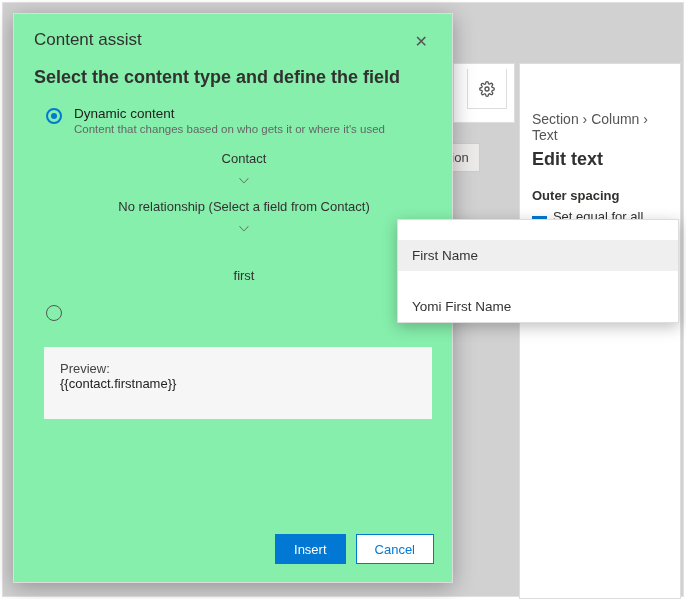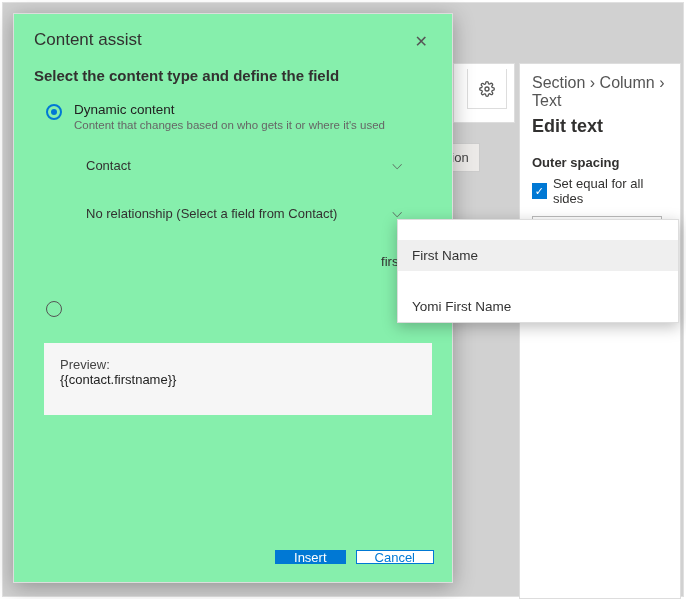--- a/index.html
+++ b/index.html
@@ -46,21 +46,21 @@
     position: absolute;
     right: 176px;
     top: 66px;
     width: 40px; height: 40px;
     display:flex; align-items:center; justify-content:center;
     z-index:1;
     background:#fff;
     border:1px solid #ddd;
     border-top:none;
   }
-  .breadcrumb { font-size: 16px; color: #555; margin-bottom: 6px; }
+  .breadcrumb { font-size: 14px; color: #555; margin-bottom: 6px; margin-top: 37px; }
   .breadcrumb span { color: #555; }
   .panel-title { font-size: 18px; font-weight: 600; margin-bottom: 18px; }
   .section-title { font-weight: 600; margin-bottom: 6px; }
   .checkbox-row { display:flex; align-items:center; gap:6px; margin-bottom:10px; }
   .checkbox {
     width:16px; height:16px; background:#0078d4; border:1px solid #0078d4;
     display:flex; align-items:center; justify-content:center; color:#fff;
     font-size:11px;
   }
   .numbox {
@@ -76,58 +76,59 @@
     width: 440px; height: 570px;
     background: #86efac;
     border: 1px solid #ddd;
     box-shadow: 0 4px 20px rgba(0,0,0,0.3);
     z-index: 10;
     display:flex; flex-direction:column;
   }
   .dlg-header { padding: 16px 20px 4px 20px; display:flex; justify-content:space-between; align-items:flex-start;}
   .dlg-title { font-size: 17px; }
   .close { font-size:16px; color:#555; cursor:pointer; padding:2px 4px; }
-  .dlg-sub { font-weight:600; font-size:15px; padding: 10px 20px 14px 20px; }
+  .dlg-sub { font-weight:600; font-size:18px; padding: 10px 20px 14px 20px; }
   .option-row { display:flex; gap:12px; padding: 4px 20px 10px 32px; }
   .radio {
     width:16px; height:16px; border-radius:50%; border:1px solid #555;
     margin-top:2px; flex:0 0 16px; position:relative;
   }
   .radio.selected { border:2px solid #0078d4; }
   .radio.selected::after {
     content:""; position:absolute; left:3px; top:3px; width:6px; height:6px;
     border-radius:50%; background:#0078d4;
   }
   .option-texts { display:flex; flex-direction:column; }
   .option-title { font-size:13.5px; color:#222; }
   .option-desc { font-size:11.5px; color:#666; margin-top:2px; }
   .select-row, .input-row {
     margin: 6px 42px 6px 64px;
     height:36px;
     display:flex; align-items:center; justify-content:space-between;
     padding: 0 8px;
     font-size:13px;
+    flex-direction:column;
   }
   .chevron { color:#555; font-size:13px; }
   .input-row { justify-content:flex-end; }
   .preview-box {
     margin: 16px 20px 0 30px;
     background:#f6f6f6;
     padding: 14px 16px 28px 16px;
     font-size:13px;
   }
   .preview-label { color:#444; margin-bottom:0; }
   .preview-val { color:#222; }
   .dlg-buttons {
     margin-top:auto;
     display:flex; gap:10px; justify-content:flex-end;
     padding: 0 18px 18px 0;
   }
   .btn {
-    height:14px; padding:0 18px; font-size:13px;
+    height:30px; padding:0 18px; font-size:13px;
     display:flex; align-items:center; justify-content:center;
     cursor:pointer;
   }
   .btn-primary { background:#0078d4; color:#fff; border:1px solid #0078d4; }
   .btn-secondary { background:#fff; color:#0078d4; border:1px solid #0078d4; }
   
   .ac {
     position:absolute;
     left: 394px; top: 216px;
     width: 282px;

